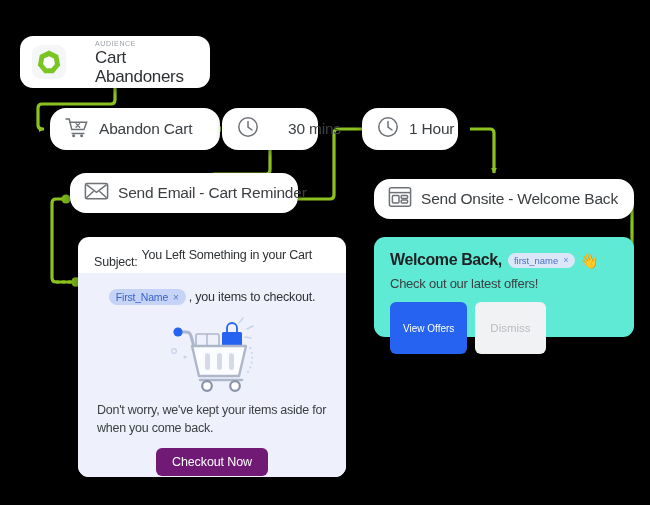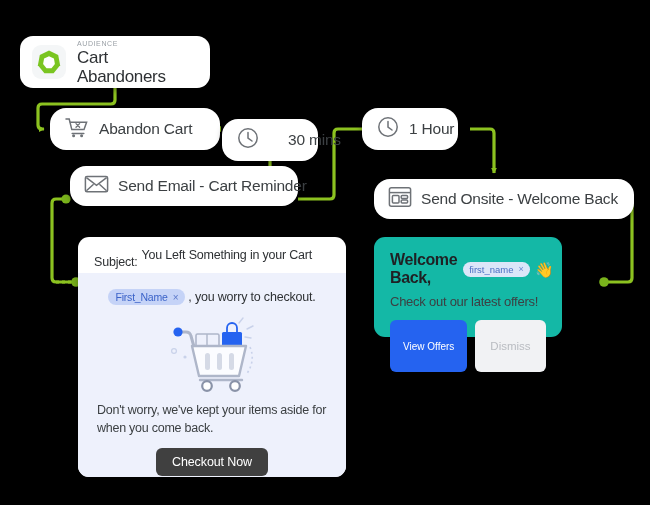--- a/index.html
+++ b/index.html
@@ -14,32 +14,32 @@
   
   .node{position:absolute;background:#fff;border-radius:16px;
         display:flex;align-items:center;gap:9px;
         padding:0 14px;box-sizing:border-box;
         box-shadow:0 2px 6px rgba(0,0,0,.35);}
   .node .lbl{font-size:15.5px;color:#3c4043;white-space:nowrap;
              letter-spacing:-.2px;}
 
   
   #audience{left:20px;top:36px;width:190px;height:52px;border-radius:13px;
-            padding:0 12px;gap:11px;}
+            padding:0 12px;gap:29px;}
   #audience .sub{font-size:7px;letter-spacing:.6px;color:#9aa0a6;
                  text-transform:uppercase;line-height:9px;}
   #audience .ttl{font-size:17px;color:#2e3134;line-height:19px;
                  letter-spacing:-.3px;}
   #audience .txt{display:flex;flex-direction:column;justify-content:center;}
   .aud-ico{width:34px;height:34px;flex:0 0 34px;position:relative;}
 
   #abandon{left:50px;top:108px;width:170px;height:42px;}
-  #mins30{left:222px;top:119px;width:96px;height:42px;gap:28px;}
+  #mins30{left:222px;top:108px;width:96px;height:42px;gap:28px;}
   #hour1 {left:362px;top:108px;width:96px;height:42px;}
-  #email {left:70px;top:166px;width:228px;height:40px;}
+  #email {left:70px;top:173px;width:228px;height:40px;}
   #onsite{left:374px;top:179px;width:260px;height:40px;}
 
   .ico{flex:0 0 auto;display:block;}
 
   
   #emailcard{position:absolute;left:78px;top:237px;width:268px;height:240px;
              background:#fff;border-radius:11px;overflow:hidden;
              box-shadow:0 3px 9px rgba(0,0,0,.35);
              display:flex;flex-direction:column;}
   .subject{height:36px;display:flex;align-items:center;
@@ -49,27 +49,27 @@
          align-items:center;padding-top:16px;}
   .line1{display:flex;align-items:center;font-size:12.5px;color:#2e3134;
          letter-spacing:-.2px;}
   .chip{background:#c5d3f7;color:#3a62c8;border-radius:9px;
         padding:2px 7px;font-size:10.5px;display:inline-flex;
         align-items:center;gap:5px;margin-right:3px;}
   .chip .x{font-size:10px;color:#5b78c9;}
   .cartart{margin:10px 0 4px;}
   .blurb{font-size:12.5px;color:#3c4043;text-align:left;line-height:18px;
          letter-spacing:-.25px;width:230px;}
-  .btn-blue{margin-top:11px;background:#404040;color:#fff;font-size:12.5px;
+  .btn-blue{margin-top:11px;background:#701a75;color:#fff;font-size:12.5px;
             padding:7px 16px;border-radius:6px;letter-spacing:-.1px;
             border:none;cursor:pointer;}
 
   
-  #onsitecard{position:absolute;left:374px;top:237px;width:188px;height:100px;
-              background:#14b8a6;border-radius:11px;
+  #onsitecard{position:absolute;left:374px;top:237px;width:260px;height:100px;
+              background:#5eead4;border-radius:11px;
               box-shadow:0 3px 9px rgba(0,0,0,.35);
               padding:14px 16px;box-sizing:border-box;}
   .wb{display:flex;align-items:center;gap:6px;}
   .wb .t{font-size:16px;font-weight:bold;color:#1f2124;letter-spacing:-.4px;}
   .chip2{background:#dce6f9;color:#4a6fc4;border-radius:8px;
          padding:2px 6px;font-size:9.5px;display:inline-flex;
          align-items:center;gap:5px;}
   .chip2 .x{font-size:9px;color:#6d8ad0;}
   .wave{font-size:15px;line-height:1;}
   .sub2{margin-top:7px;font-size:13px;color:#3c4043;letter-spacing:-.25px;}
@@ -193,21 +193,21 @@
     <div class="subject">
       <b>Subject:</b>
       <span>You Left Something in your Cart</span>
     </div>
     <div class="ebody">
       <div class="line1">
         <span class="chip">
           <span>First_Name</span>
           <span class="x">×</span>
         </span>
-        <span>, you worry to checkout.</span>
+        <span>, you items to checkout.</span>
       </div>
 
       <div class="cartart">
         <svg width="100" height="78" viewBox="0 0 100 78">
 
           <circle cx="12" cy="36" r="2.4" fill="none" stroke="#c9d2ea" stroke-width="1.2"></circle>
           <circle cx="23" cy="42" r="1.6" fill="#c9d2ea"></circle>
           <path d="M77 8 l4 -5 M85 14 l6 -3 M83 22 l6 1" stroke="#c9d2ea" stroke-width="1.4" fill="none" stroke-linecap="round"></path>
 
           <path d="M16 17 h8 q4 0 5 4 l10 36" fill="none" stroke="#aeb6c9" stroke-width="3" stroke-linecap="round"></path>

